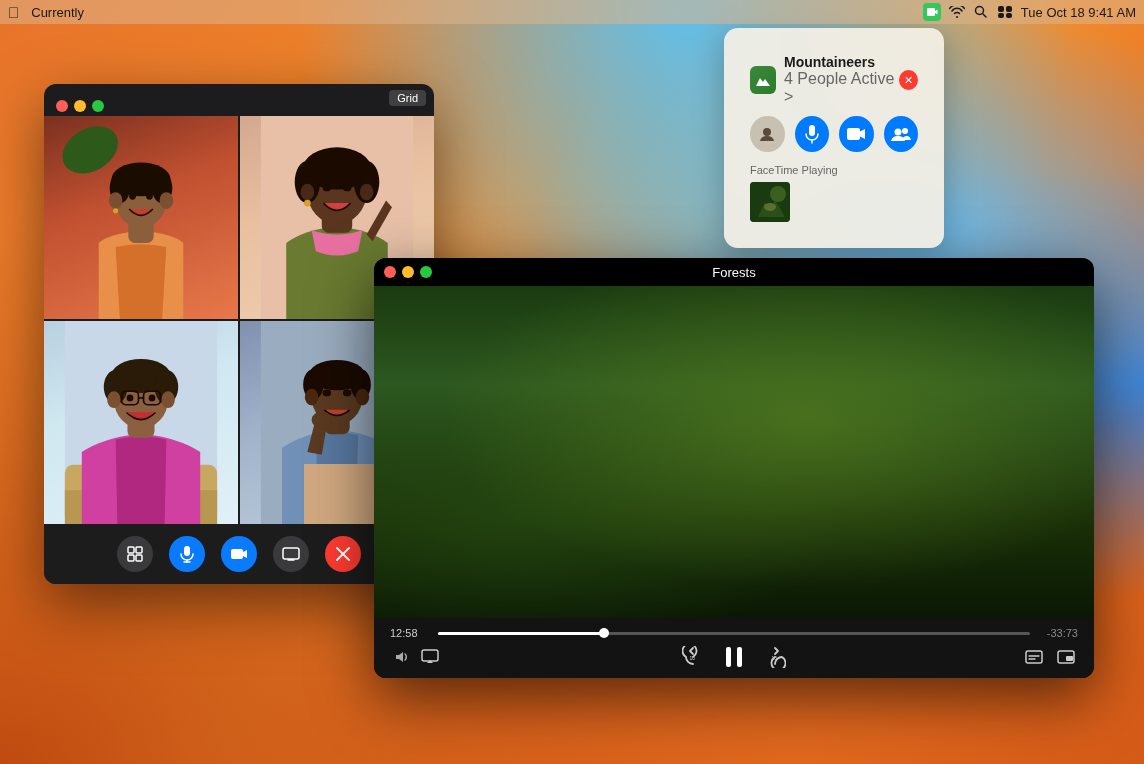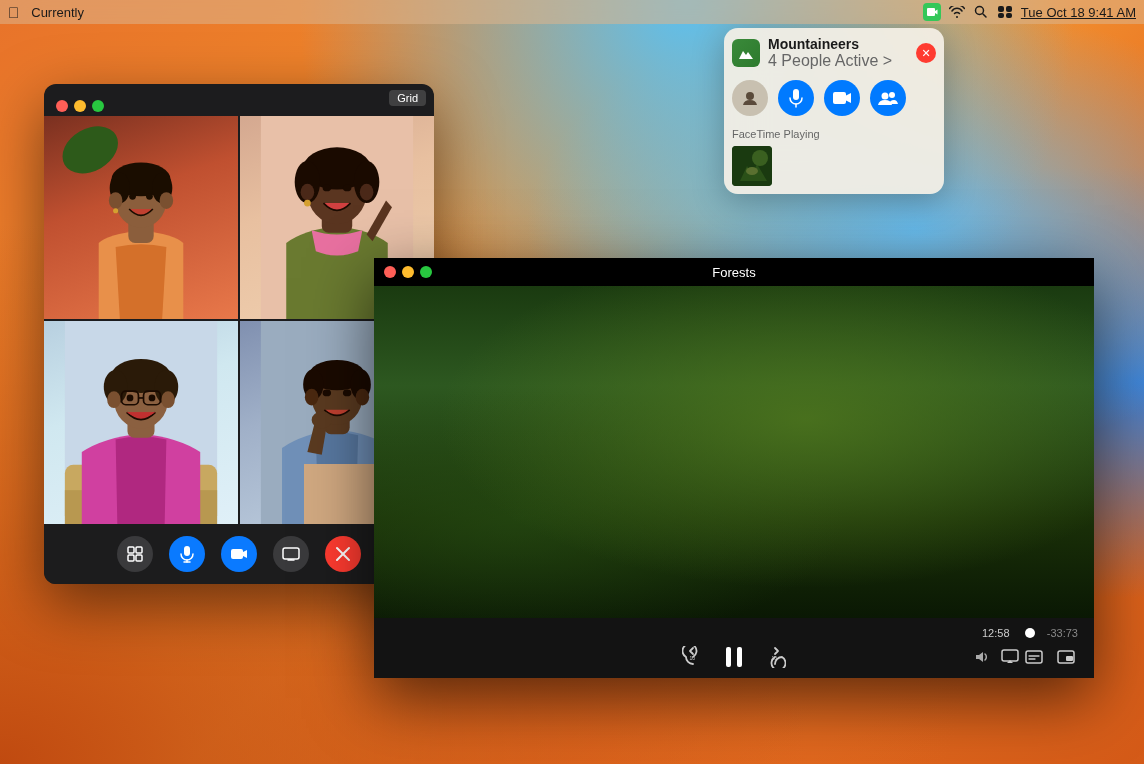--- a/index.html
+++ b/index.html
@@ -52,21 +52,20 @@
     }
     .menubar-text {
       font-size: 13px;
       font-weight: 500;
       color: #1a1a1a;
     }
     .menubar-time {
       font-size: 13px;
       font-weight: 500;
       color: #1a1a1a;
-      text-decoration: underline;
     }
     .apple-logo {
       font-size: 15px;
       color: #1a1a1a;
     }
     .menu-icon-small {
       width: 16px;
       height: 16px;
       display: flex;
       align-items: center;
@@ -201,21 +200,21 @@
 
     
     .shareplay-panel {
       position: absolute;
       top: 28px;
       right: 200px;
       width: 220px;
       background: rgba(245, 240, 230, 0.92);
       backdrop-filter: blur(20px);
       border-radius: 14px;
-      padding: 8px;
+      padding: 26px;
       box-shadow: 0 8px 32px rgba(0,0,0,0.25);
       z-index: 50;
     }
 
     .shareplay-header {
       display: flex;
       align-items: center;
       justify-content: space-between;
       margin-bottom: 10px;
     }
@@ -308,21 +307,21 @@
     }
 
     
     .tv-window {
       position: absolute;
       top: 258px;
       left: 374px;
       width: 720px;
       height: 420px;
       background: #000;
-      border-radius: 0;
+      border-radius: 12px;
       overflow: hidden;
       box-shadow: 0 20px 60px rgba(0,0,0,0.6);
       z-index: 20;
     }
 
     .tv-titlebar {
       position: absolute;
       top: 0;
       left: 0;
       right: 0;
@@ -372,21 +371,20 @@
       bottom: 0;
       left: 0;
       right: 0;
       height: 60px;
       background: rgba(20,20,20,0.95);
       display: flex;
       flex-direction: column;
       justify-content: center;
       padding: 0 16px;
       gap: 6px;
-      align-items: flex-end;
     }
 
     .progress-row {
       display: flex;
       align-items: center;
       gap: 10px;
     }
     .time-text {
       font-size: 11px;
       color: #ccc;

